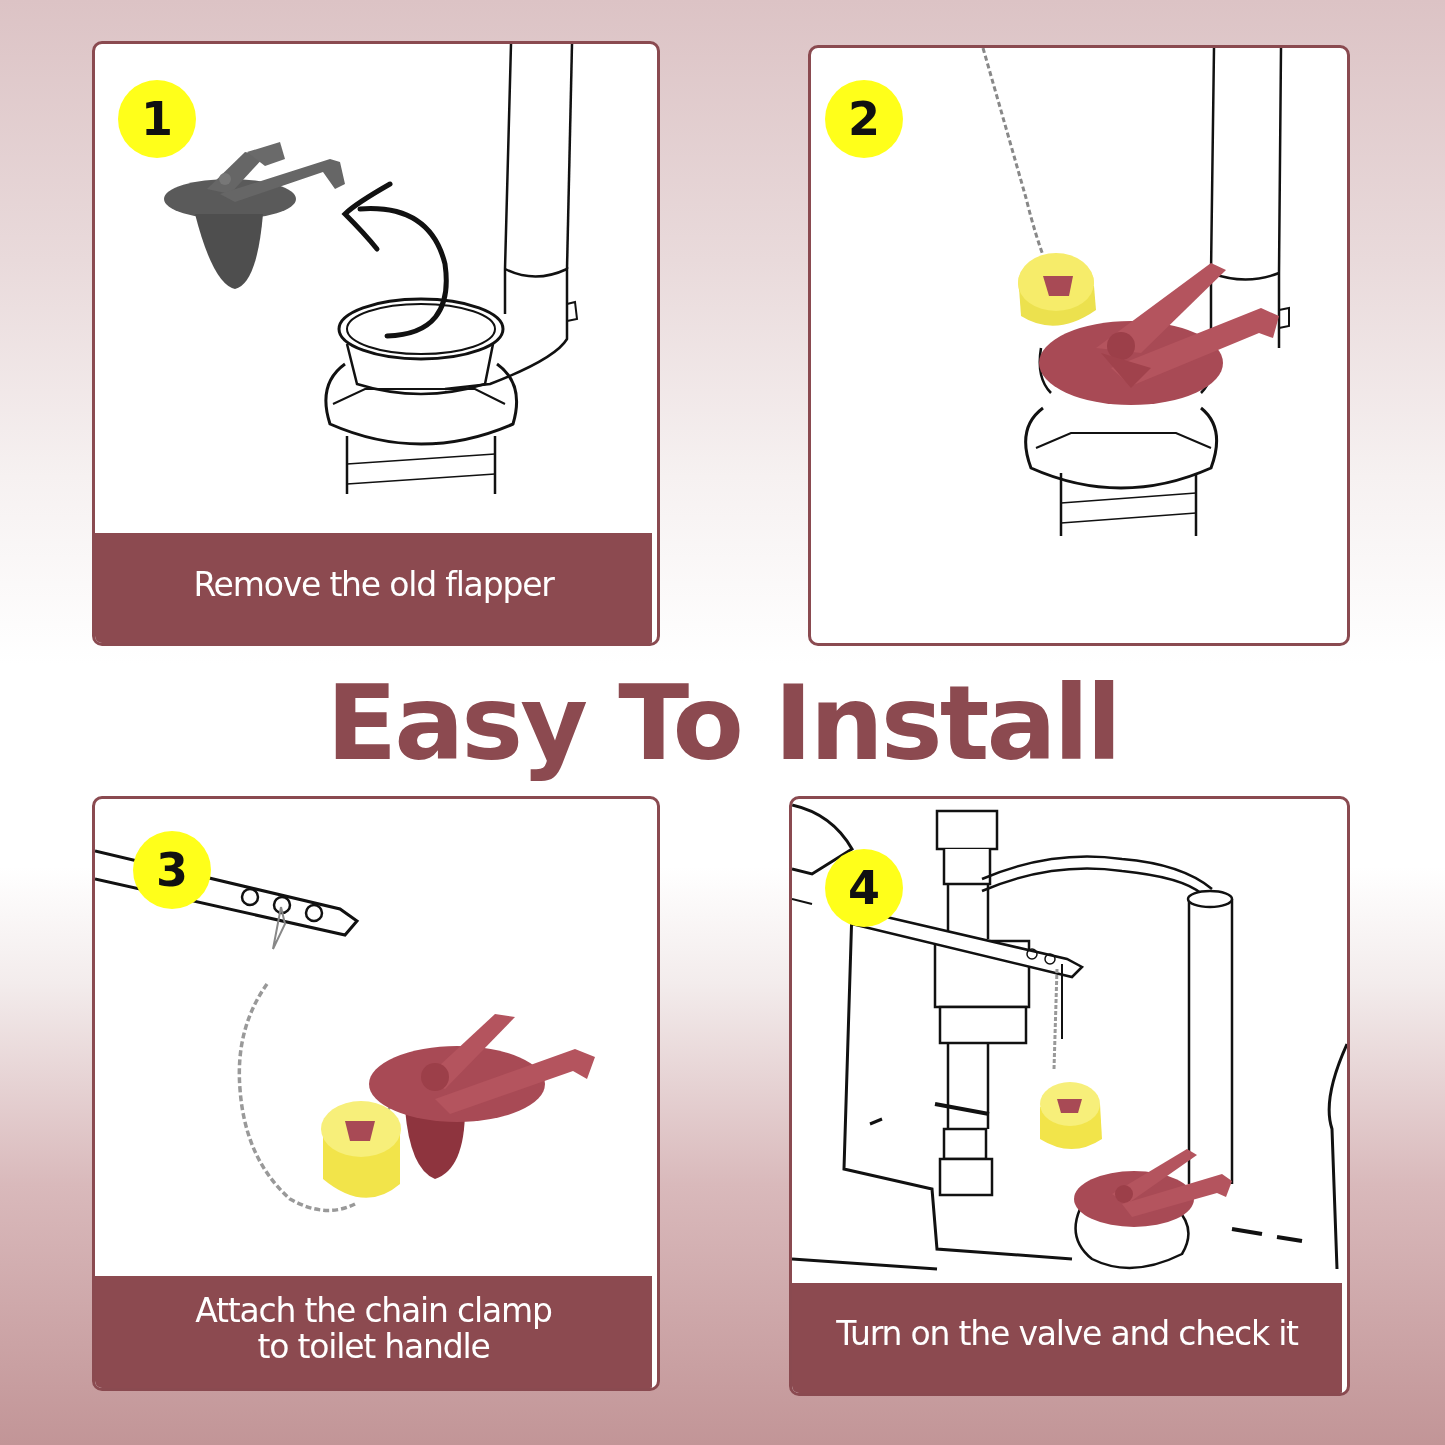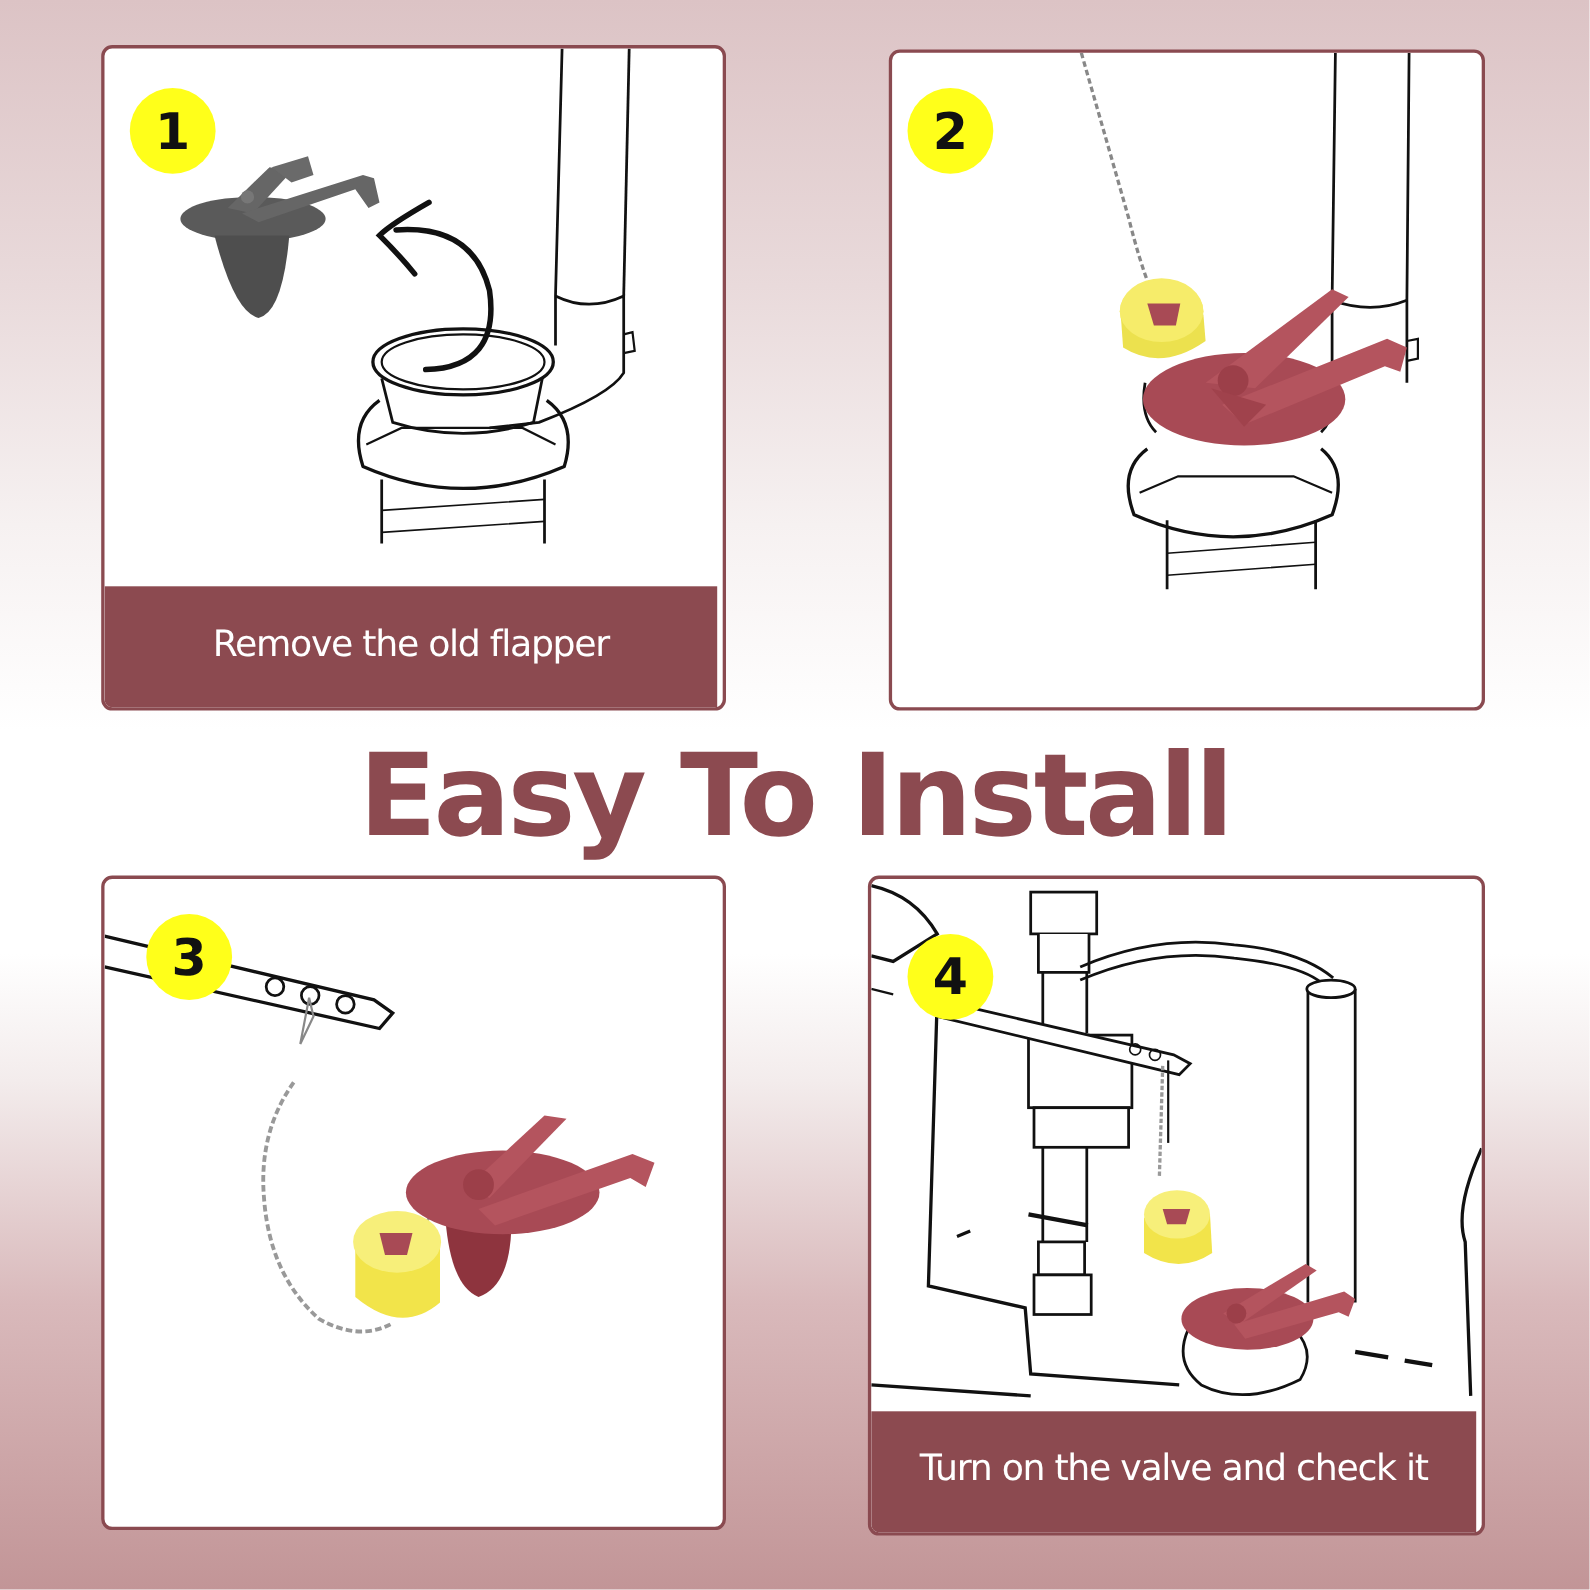--- a/index.html
+++ b/index.html
@@ -142,20 +142,24 @@
       <path d="M250 322 L280 322 L275 342 L255 342 Z" fill="#a84a55"></path>
 
       <path d="M310 310 Q315 370 340 380 Q370 370 370 310 Z" fill="#8e343e"></path>
       <ellipse cx="362" cy="285" rx="88" ry="38" fill="#a84a55"></ellipse>
       <path d="M330 280 L400 215 L420 218 L350 290 Z" fill="#b4545e"></path>
       <path d="M340 300 L480 250 L500 258 L492 280 L478 272 L355 315 Z" fill="#b4545e"></path>
       <circle cx="340" cy="278" r="14" fill="#9c3f49"></circle>
     </svg>
   </div>
   <div class="badge" style="left:38px; top:32px;">3</div>
+  <div class="caption" style="height:112px; flex-direction:column; padding-bottom:6px;">
+    <span>Attach the chain clamp</span>
+    <span>to toilet handle</span>
+  </div>
 </div>
 
 <div class="card" style="left:789px; top:796px; width:561px; height:600px;">
   <div class="illus">
     <svg width="555" height="490" viewBox="0 0 555 490">
 
       <path d="M60 110 L52 370 L140 390 L145 450 L280 460" stroke="#111" stroke-width="3" fill="none"></path>
       <path d="M0 460 L145 470" stroke="#111" stroke-width="3" fill="none"></path>
       <path d="M0 6 Q40 15 60 50 L20 75 L0 70" stroke="#111" stroke-width="3" fill="none"></path>
       <path d="M0 100 L20 105" stroke="#111" stroke-width="2" fill="none"></path>

